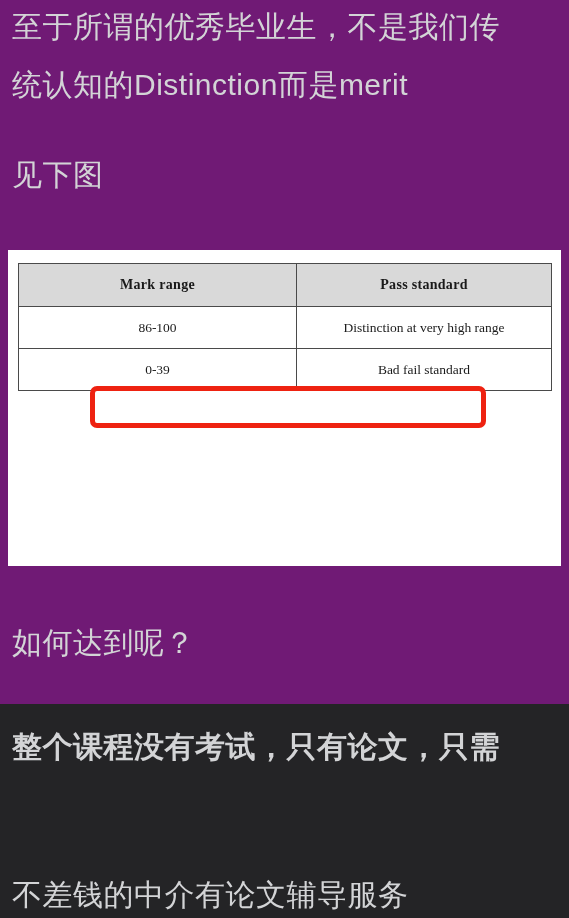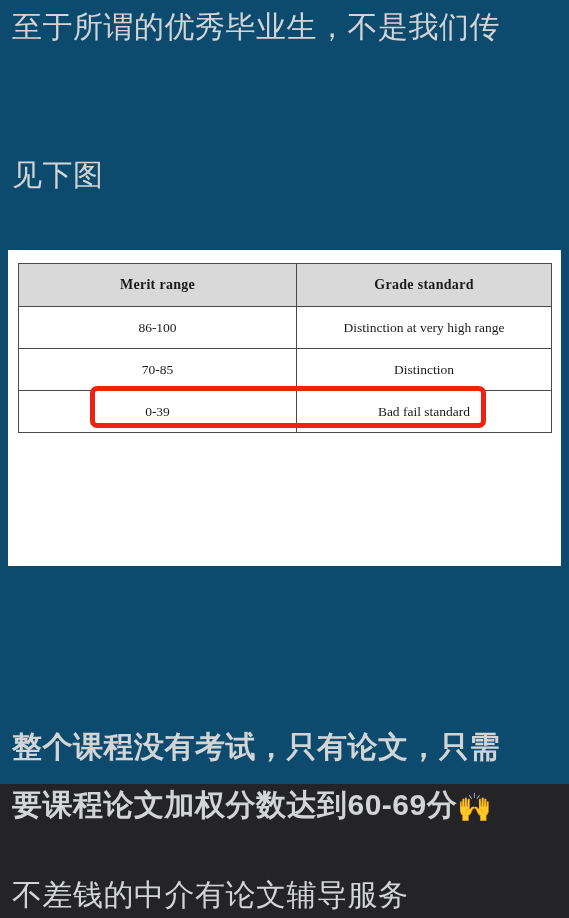--- a/index.html
+++ b/index.html
@@ -9,22 +9,22 @@
   body {
     width: 569px;
     height: 918px;
     background: #242426;
     font-family: "Liberation Sans", "DejaVu Sans", sans-serif;
     overflow: hidden;
   }
   .page {
     position: relative;
     width: 569px;
-    height: 784px;
-    background: #0c4a6e;
+    height: 704px;
+    background: #701a75;
   }
 
   
   .article-text {
     color: #d3d4d6;
     font-size: 30px;
     line-height: 58px;
     letter-spacing: 0.5px;
     white-space: nowrap;
   }
@@ -100,60 +100,59 @@
     pointer-events: none;
   }
 </style>
 </head>
 <body>
 
 <div class="page">
 
   <div class="para para-1">
     <div class="article-text">至于所谓的优秀毕业生，不是我们传</div>
+    <div class="article-text">统认知的Distinction而是merit</div>
   </div>
 
   <div class="para para-2">
     <div class="article-text">见下图</div>
   </div>
 
   <div class="table-image">
     <table class="grade-table">
       <colgroup>
         <col class="col-mark">
         <col class="col-grade">
       </colgroup>
       <thead>
         <tr>
-          <th>Merit range</th>
-          <th>Grade standard</th>
+          <th>Mark range</th>
+          <th>Pass standard</th>
         </tr>
       </thead>
       <tbody>
         <tr>
           <td>86-100</td>
           <td>Distinction at very high range</td>
-        </tr>
-        <tr>
-          <td>70-85</td>
-          <td>Distinction</td>
         </tr>
         <tr>
           <td>0-39</td>
           <td>Bad fail standard</td>
         </tr>
       </tbody>
     </table>
   </div>
 
   <div class="red-highlight"></div>
 
+  <div class="para para-3">
+    <div class="article-text">如何达到呢？</div>
+  </div>
 
   <div class="para para-4">
     <div class="article-text">整个课程没有考试，只有论文，只需</div>
-    <div class="article-text"><span>要课程论文加权分数达到60-69分</span><span class="emoji">🙌</span></div>
   </div>
 
   <div class="para para-5">
     <div class="article-text">不差钱的中介有论文辅导服务</div>
   </div>
 
 </div>
 
 </body></html>

